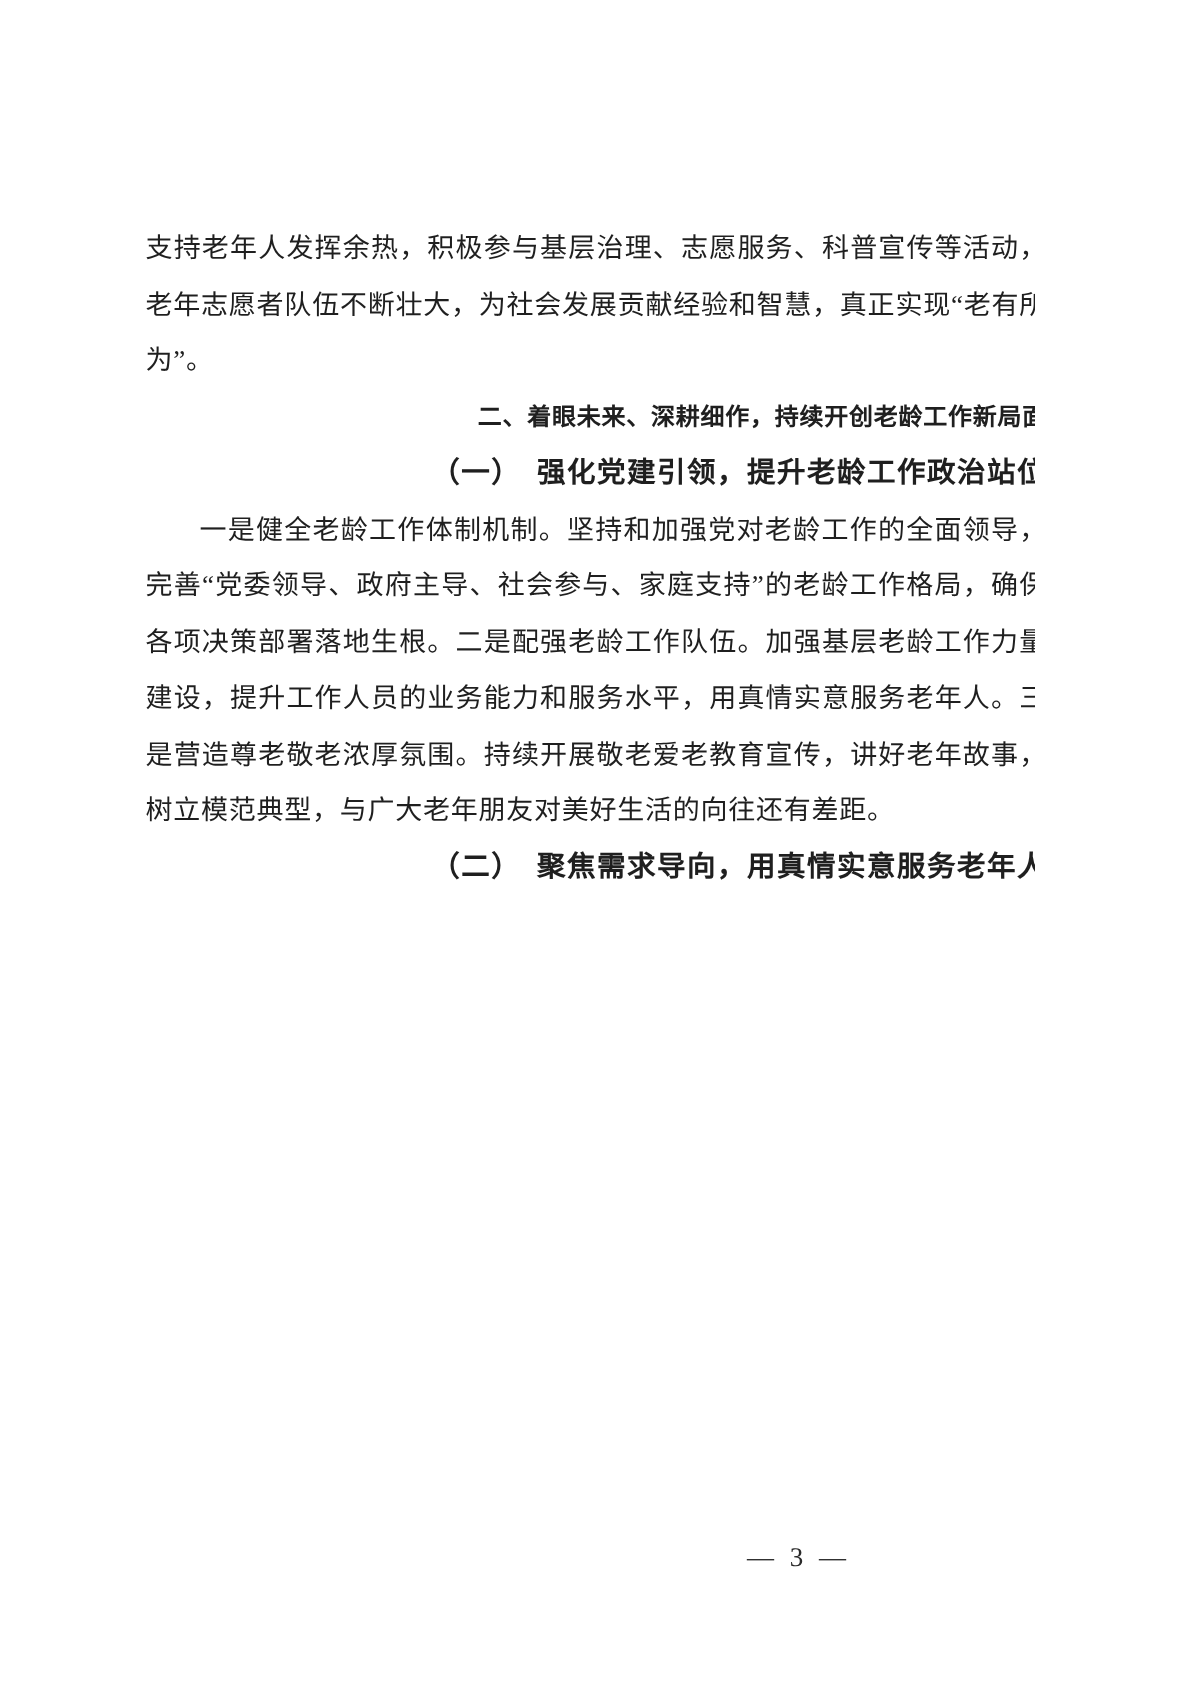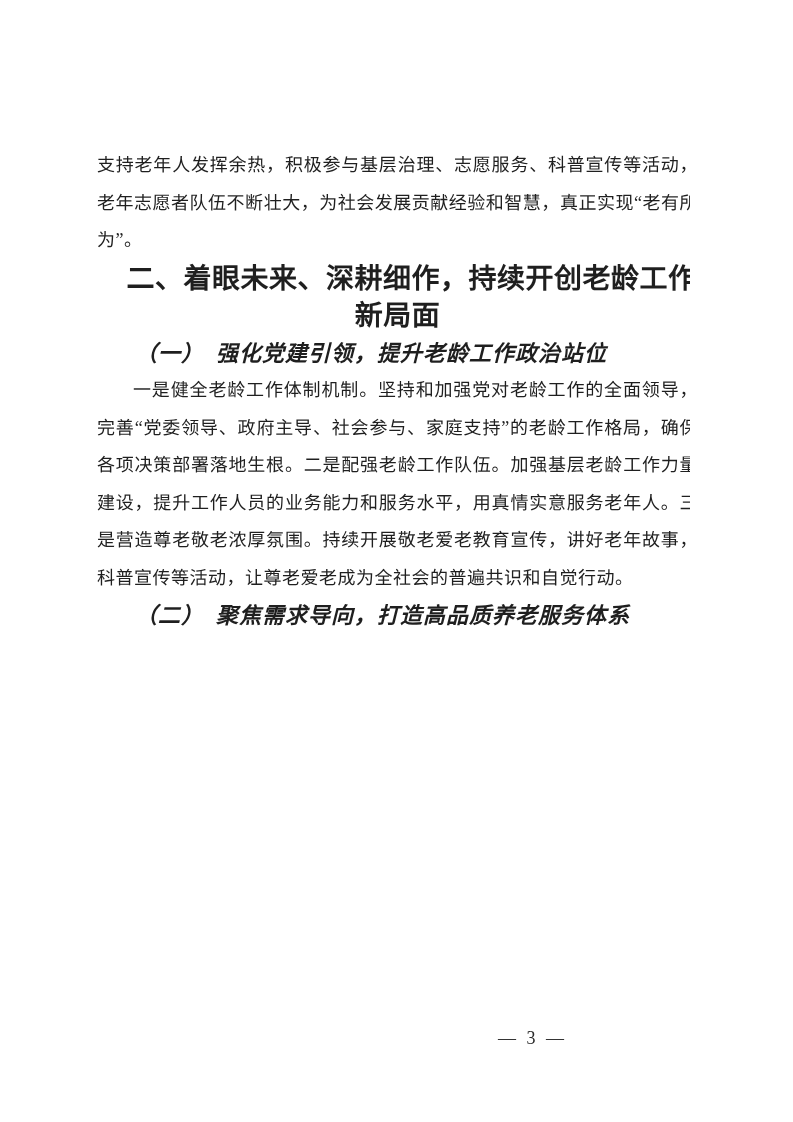--- a/index.html
+++ b/index.html
@@ -36,34 +36,33 @@
     font-size: 18px;
     font-weight: normal;
     text-indent: 36px;
     letter-spacing: 0.5px;
   }
   .continuation {
     text-indent: 0;
   }
   .section-heading {
     font-family: "Liberation Sans", "DejaVu Sans", sans-serif;
-    font-size: 28px;
+    font-size: 16px;
     font-weight: bold;
     text-indent: 28px;
     letter-spacing: 0.5px;
-    text-align: center;
+    text-align: right;
   }
   .sub-heading {
     font-family: "Liberation Serif", "DejaVu Serif", serif;
-    font-size: 22px;
+    font-size: 19px;
     font-weight: bold;
     text-indent: 38px;
     letter-spacing: 1px;
-    text-align: left;
-    font-style: italic;
+    text-align: right;
   }
   .page-footer {
     position: absolute;
     top: 1028px;
     right: 123px;
     font-size: 18px;
     letter-spacing: 3px;
     color: #2a2a2a;
     white-space: nowrap;
   }
@@ -75,22 +74,22 @@
 
   <main class="content">
 
     <p class="body-para continuation">支持老年人发挥余热，积极参与基层治理、志愿服务、科普宣传等活动，老年志愿者队伍不断壮大，为社会发展贡献经验和智慧，真正实现“老有所为”。</p>
 
     <h2 class="section-heading">二、着眼未来、深耕细作，持续开创老龄工作新局面</h2>
 
 
     <h3 class="sub-heading">（一）　强化党建引领，提升老龄工作政治站位</h3>
 
-    <p class="body-para">一是健全老龄工作体制机制。坚持和加强党对老龄工作的全面领导，完善“党委领导、政府主导、社会参与、家庭支持”的老龄工作格局，确保各项决策部署落地生根。二是配强老龄工作队伍。加强基层老龄工作力量建设，提升工作人员的业务能力和服务水平，用真情实意服务老年人。三是营造尊老敬老浓厚氛围。持续开展敬老爱老教育宣传，讲好老年故事，科普宣传等活动，让尊老爱老成为全社会的普遍共识和自觉行动。</p>
+    <p class="body-para">一是健全老龄工作体制机制。坚持和加强党对老龄工作的全面领导，完善“党委领导、政府主导、社会参与、家庭支持”的老龄工作格局，确保各项决策部署落地生根。二是配强老龄工作队伍。加强基层老龄工作力量建设，提升工作人员的业务能力和服务水平，用真情实意服务老年人。三是营造尊老敬老浓厚氛围。持续开展敬老爱老教育宣传，讲好老年故事，树立模范典型，与广大老年朋友对美好生活的向往还有差距。</p>
 
-    <h3 class="sub-heading">（二）　聚焦需求导向，打造高品质养老服务体系</h3>
+    <h3 class="sub-heading">（二）　聚焦需求导向，用真情实意服务老年人</h3>
 
 
   </main>
 
   <div class="page-footer">— 3 —</div>
 
 </div>
 
 </body></html>

